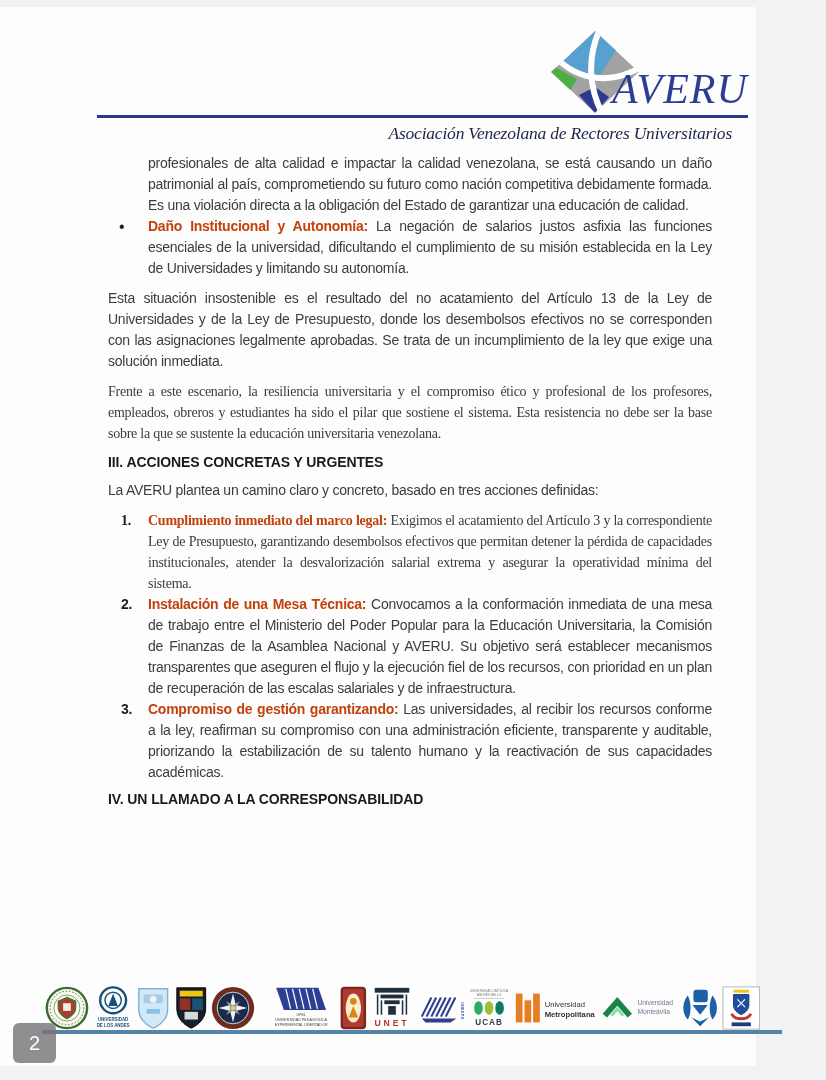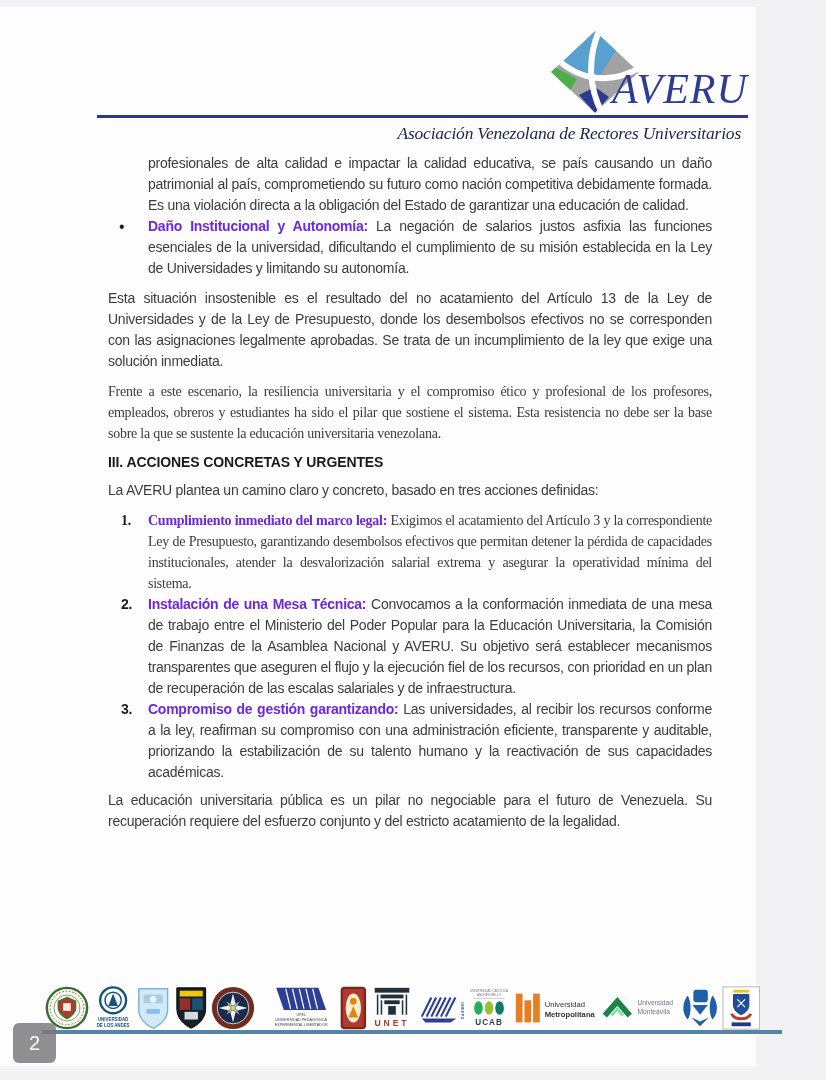--- a/index.html
+++ b/index.html
@@ -21,32 +21,32 @@
   .logo-wordmark {
     position:absolute; left:612px; top:58px; width:136px;
     font-family:"Liberation Serif", serif; font-style:italic;
     font-size:42px; color:#2e3c94; letter-spacing:1px;
   }
   .header-rule {
     position:absolute; left:97px; top:108px; width:651px; height:3px;
     background:#2b3990;
   }
   .tagline {
-    position:absolute; right:85px; top:116px;
+    position:absolute; right:94px; top:116px;
     font-family:"Liberation Serif", serif; font-style:italic;
     font-size:17.5px; color:#1d2448; letter-spacing:-0.2px;
   }
 
   
   .doc {
     position:absolute; left:108px; top:146px; width:604px;
     font-size:14px; line-height:21px; letter-spacing:-0.25px;
     color:#3c3c3c; text-align:justify;
   }
-  .doc .lead { font-weight:bold; color:#6d28d9; }
+  .doc .lead { font-weight:bold; color:#c2410c; }
   .p-cont { margin-left:40px; }
   .bullet-item { position:relative; padding-left:40px; }
   .bullet-item::before {
     content:"\2022"; position:absolute; left:11px; top:0;
     font-size:16px; color:#1c1c1c;
   }
   .para { margin-top:0; }
   .gap13 { margin-top:9px; }
   .gap9  { margin-top:9px;font-family:Liberation Serif, serif; }
   .gap8  { margin-top:8px; }
@@ -99,21 +99,21 @@
         <path d="M50,2 C 38,30 40,60 54,86" stroke="#ffffff" stroke-width="6" fill="none"></path>
       </g>
     </svg>
     <div class="logo-wordmark">AVERU</div>
     <div class="header-rule"></div>
     <div class="tagline">Asociación Venezolana de Rectores Universitarios</div>
   </div>
 
   <div class="doc">
 
-    <p class="p-cont">profesionales de alta calidad e impactar la calidad educativa, se país causando un daño patrimonial al país, comprometiendo su futuro como nación competitiva debidamente formada. Es una violación directa a la obligación del Estado de garantizar una educación de calidad.</p>
+    <p class="p-cont">profesionales de alta calidad e impactar la calidad venezolana, se está causando un daño patrimonial al país, comprometiendo su futuro como nación competitiva debidamente formada. Es una violación directa a la obligación del Estado de garantizar una educación de calidad.</p>
 
     <div class="bullet-item">
       <span class="lead">Daño Institucional y Autonomía:</span><span> La negación de salarios justos asfixia las funciones esenciales de la universidad, dificultando el cumplimiento de su misión establecida en la Ley de Universidades y limitando su autonomía.</span>
     </div>
 
     <p class="para gap13">Esta situación insostenible es el resultado del no acatamiento del Artículo 13 de la Ley de Universidades y de la Ley de Presupuesto, donde los desembolsos efectivos no se corresponden con las asignaciones legalmente aprobadas. Se trata de un incumplimiento de la ley que exige una solución inmediata.</p>
 
     <p class="para gap9">Frente a este escenario, la resiliencia universitaria y el compromiso ético y profesional de los profesores, empleados, obreros y estudiantes ha sido el pilar que sostiene el sistema. Esta resistencia no debe ser la base sobre la que se sustente la educación universitaria venezolana.</p>
 
     <h3 class="sec-heading gap8">III. ACCIONES CONCRETAS Y URGENTES</h3>
@@ -125,22 +125,22 @@
     </div>
 
     <div class="num-item">
       <span class="num">2.</span><span class="lead">Instalación de una Mesa Técnica:</span><span> Convocamos a la conformación inmediata de una mesa de trabajo entre el Ministerio del Poder Popular para la Educación Universitaria, la Comisión de Finanzas de la Asamblea Nacional y AVERU. Su objetivo será establecer mecanismos transparentes que aseguren el flujo y la ejecución fiel de los recursos, con prioridad en un plan de recuperación de las escalas salariales y de infraestructura.</span>
     </div>
 
     <div class="num-item">
       <span class="num">3.</span><span class="lead">Compromiso de gestión garantizando:</span><span> Las universidades, al recibir los recursos conforme a la ley, reafirman su compromiso con una administración eficiente, transparente y auditable, priorizando la estabilización de su talento humano y la reactivación de sus capacidades académicas.</span>
     </div>
 
-
-    <p class="para gap5">La educación universitaria pública es un pilar no negociable para el futuro de Venezuela. Su recuperación requiere del esfuerzo conjunto y del estricto acatamiento de la legalidad.</p>
+    <h3 class="sec-heading gap6">IV. UN LLAMADO A LA CORRESPONSABILIDAD</h3>
+
   </div>
 
   <div class="footer-logos">
 
     <svg width="52" height="46" viewBox="0 0 52 46">
       <circle cx="26" cy="23" r="21" fill="#f7f7ee" stroke="#3a6b35" stroke-width="2.5"></circle>
       <circle cx="26" cy="23" r="17.5" fill="none" stroke="#3a6b35" stroke-width="1" stroke-dasharray="1.5,2"></circle>
       <circle cx="26" cy="23" r="13.5" fill="#ffffff" stroke="#8a9a5b" stroke-width="1"></circle>
       <path d="M26,12 l9,4 v7 c0,7 -9,11 -9,11 c0,0 -9,-4 -9,-11 v-7 z" fill="#b03a2e" stroke="#2e7d32" stroke-width="1.5"></path>
       <rect x="22" y="18" width="8" height="8" fill="#f4efe1"></rect>

